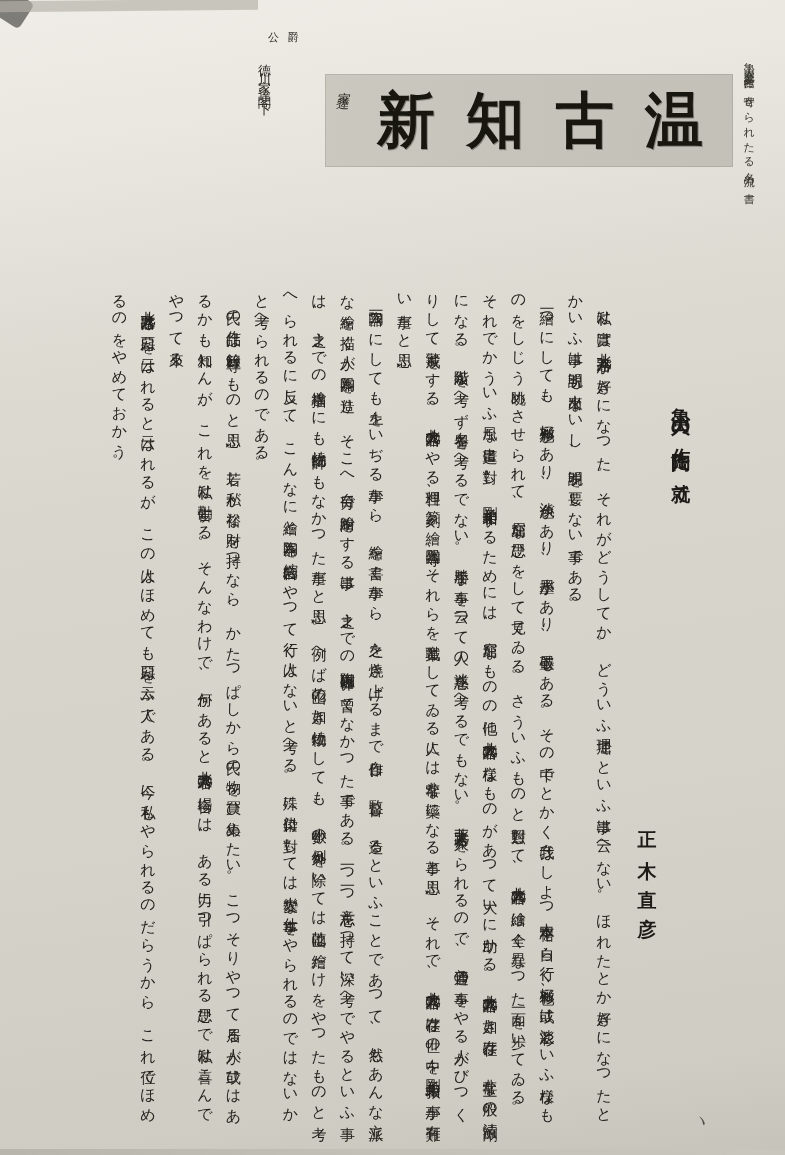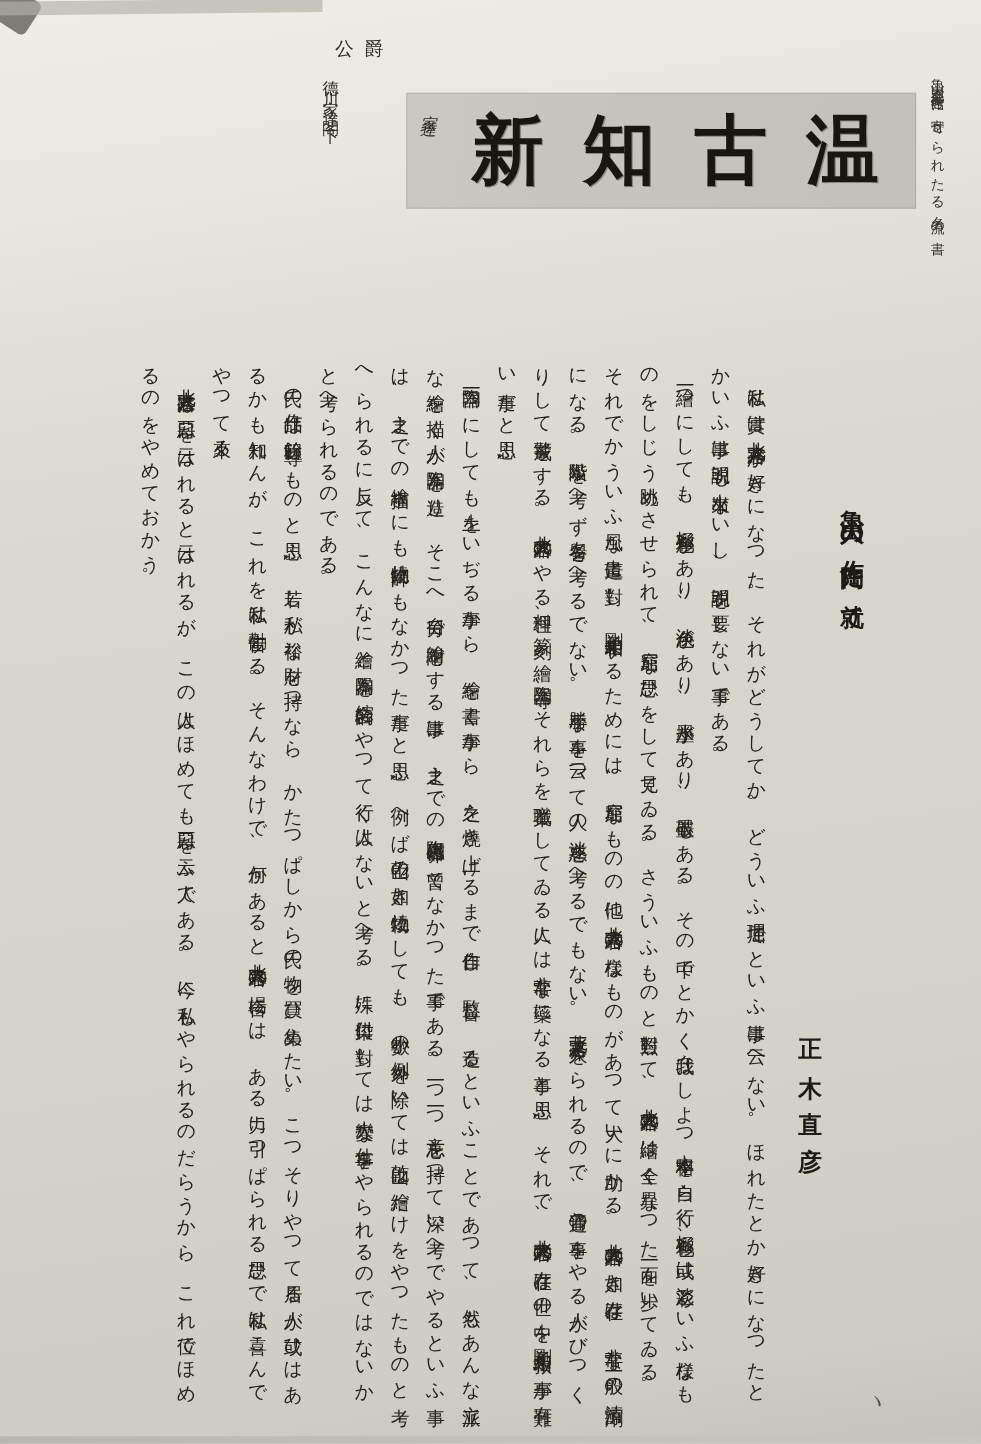--- a/index.html
+++ b/index.html
@@ -34,21 +34,21 @@
     font-size:58px;font-weight:bold;color:#17160f;line-height:1;
     transform:scaleY(1.04);text-shadow:1px 1px 0 rgba(23,22,15,.35);
   }
   .plaque-signature{
     position:absolute;left:8px;top:7px;
     writing-mode:vertical-rl;text-orientation:upright;
     font-size:13px;letter-spacing:5px;color:#2b2a24;font-style:italic;
   }
   .left-credit-rank{
     position:absolute;left:268px;top:30px;
-    font-size:15px;letter-spacing:9px;color:#302f2a;white-space:nowrap;
+    font-size:11px;letter-spacing:9px;color:#302f2a;white-space:nowrap;
   }
   .left-credit-name{
     position:absolute;left:255px;top:54px;height:150px;
     writing-mode:vertical-rl;text-orientation:upright;
     font-size:13px;letter-spacing:8px;color:#2a2924;
   }
   .right-caption{
     position:absolute;left:741px;top:54px;height:134px;
     writing-mode:vertical-rl;text-orientation:upright;
     font-size:11px;letter-spacing:2.5px;line-height:1.38;color:#34332d;

